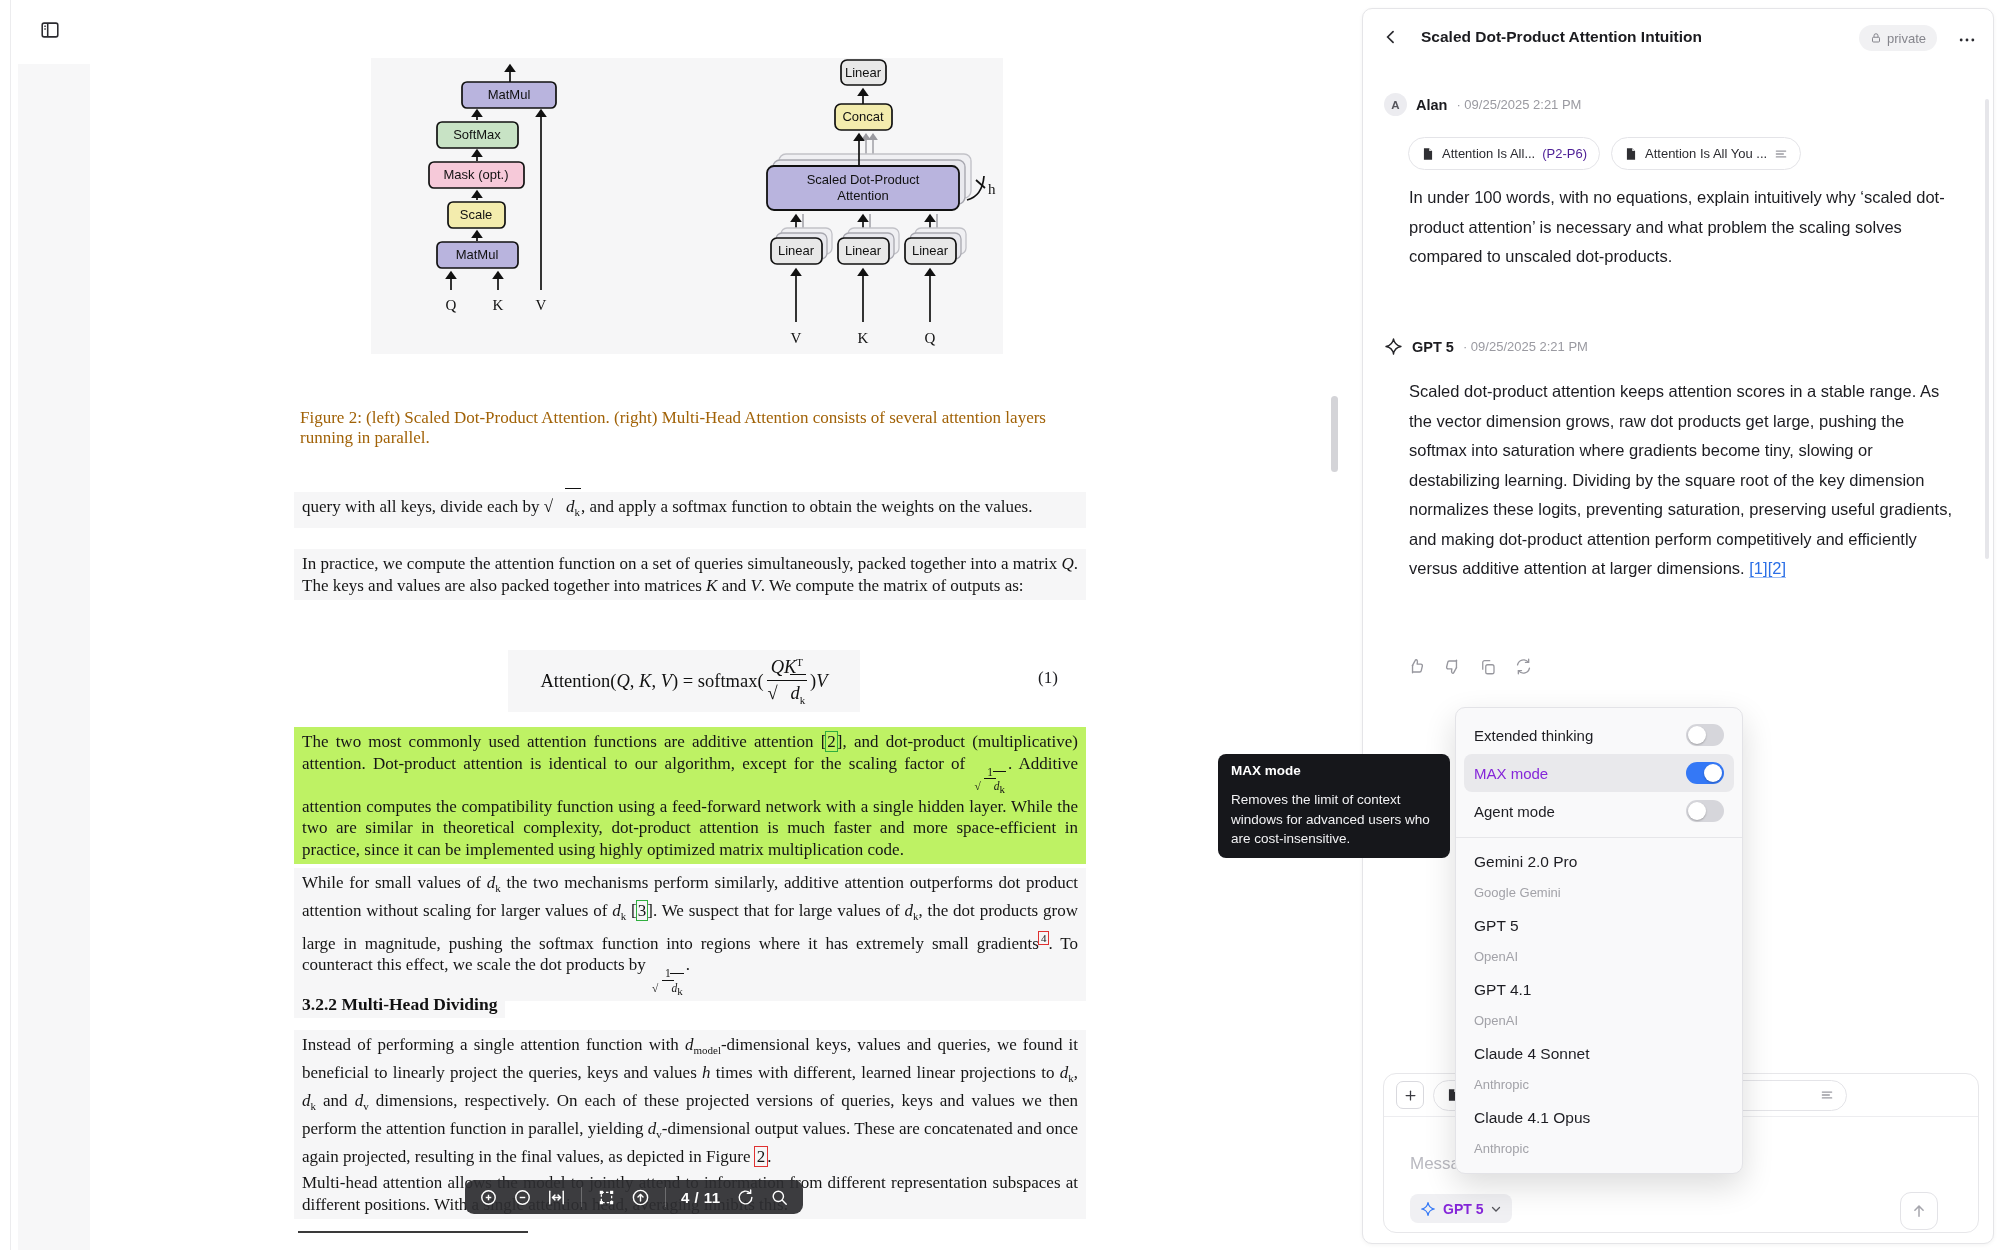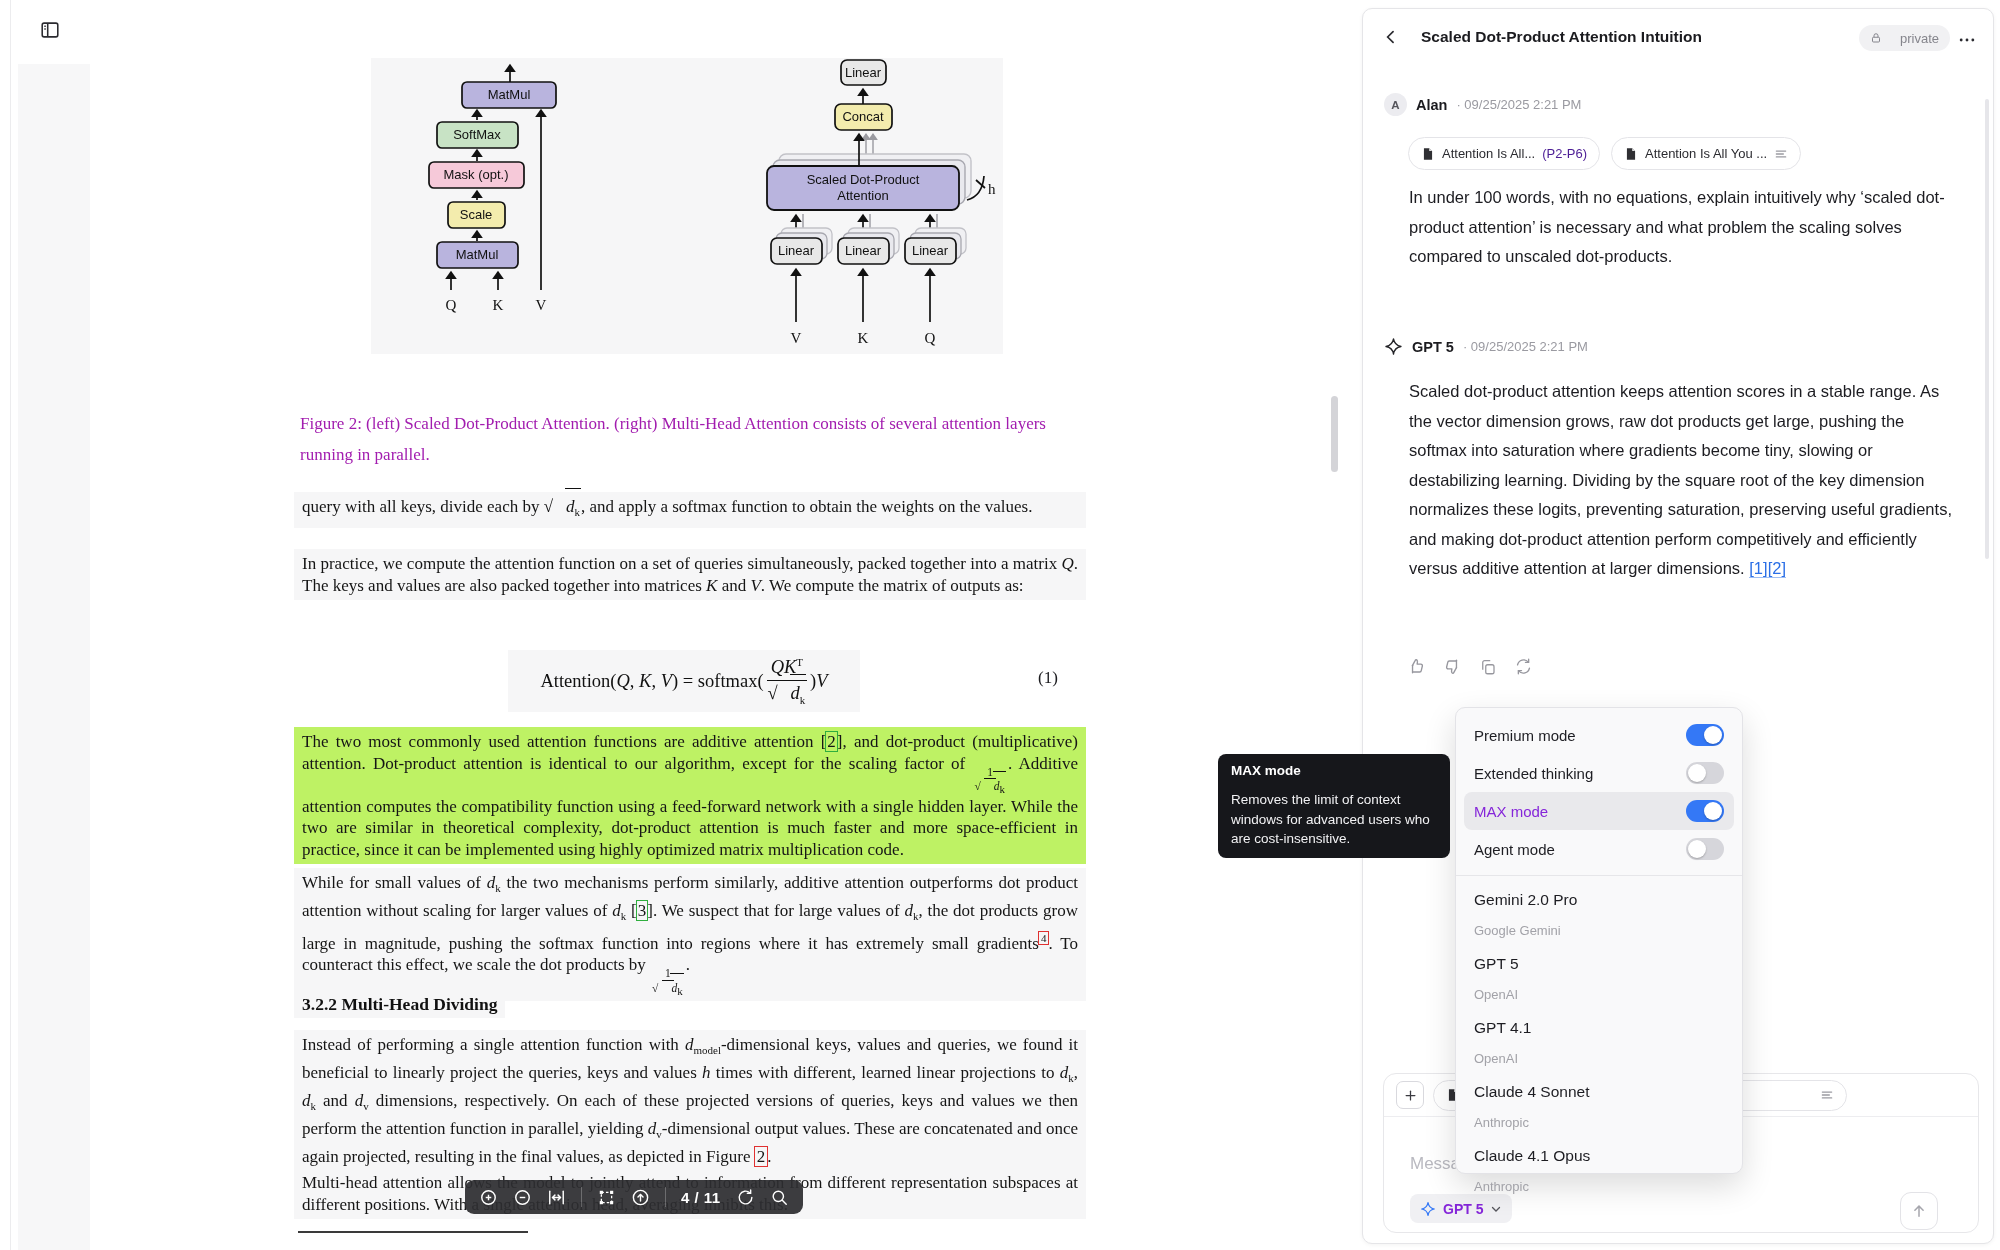--- a/index.html
+++ b/index.html
@@ -23,21 +23,21 @@
   #layers-btn{left:1250px;top:17px;cursor:pointer;}
   #calendar-btn{left:1300px;top:17px;display:flex;align-items:center;gap:5px;cursor:pointer;}
   
   #viewer-strip{left:18px;top:64px;width:72px;height:1186px;background:#f7f7f8;}
   #pdf-page{left:90px;top:0;width:1262px;height:1250px;background:#fff;}
   #pdf-scrollbar{left:1331px;top:396px;width:7px;height:76px;border-radius:4px;background:#d4d4d8;cursor:pointer;}
   .pblock{position:absolute;left:204px;width:792px;padding:4px 8px;box-sizing:border-box;background:#f6f6f7;
     font-family:"Liberation Serif",serif;font-size:17px;line-height:21.6px;color:#151515;text-align:justify;}
   .pblock.hl{background:#bef264;}
   #fig-block{left:281px;top:58px;width:632px;height:296px;background:#f6f6f7;}
-  #fig-caption{position:absolute;left:210px;top:408px;width:780px;font-family:"Liberation Serif",serif;font-size:17px;line-height:31px;color:#a21caf;}
+  #fig-caption{position:absolute;left:210px;top:408px;width:780px;font-family:"Liberation Serif",serif;font-size:17px;line-height:20px;color:#a16207;}
   #sec-heading{position:absolute;left:204px;top:991px;padding:3px 8px;background:#f6f6f7;
     font-family:"Liberation Serif",serif;font-size:17.5px;font-weight:700;color:#111;}
   #eq-block{left:418px;top:650px;width:352px;height:62px;background:#f6f6f7;display:flex;align-items:center;justify-content:center;
     font-family:"Liberation Serif",serif;font-size:18.5px;color:#111;}
   #eq-number{position:absolute;left:948px;top:668px;font-family:"Liberation Serif",serif;font-size:17px;}
   .frac{display:inline-flex;flex-direction:column;align-items:center;margin:0 3px;vertical-align:middle;line-height:1.15;}
   .frac .fnum{border-bottom:1.2px solid #111;padding:0 4px 1px;}
   .frac .fden{padding-top:2px;}
   sup{font-size:11px;} sub{font-size:11px;}
   .rad{border-top:1.2px solid #111;padding:8px 1px;margin-left:12px;}
@@ -56,21 +56,21 @@
   #pdf-toolbar .vsep{width:1px;height:20px;background:rgba(255,255,255,.25);}
   #page-indicator{font-size:15px;font-weight:600;letter-spacing:.5px;white-space:nowrap;}
   .tbtn{display:flex;align-items:center;justify-content:center;cursor:pointer;color:#fff;}
   
   #chat-panel{left:1362px;top:8px;width:630px;height:1234px;background:#fff;border:1px solid #e5e5e8;border-radius:10px;
     box-shadow:0 1px 4px rgba(0,0,0,.05);}
   #chat-scrollbar{left:622px;top:90px;width:4px;height:460px;border-radius:2px;background:#e6e6ea;}
   #chat-header{left:0;top:0;width:100%;height:56px;}
   #back-btn{left:18px;top:18px;cursor:pointer;color:#2b2b30;}
   #chat-title{left:58px;top:19px;font-size:15.5px;font-weight:600;color:#1b1b1f;}
-  #privacy-badge{left:496px;top:16px;height:26px;padding:0 11px;display:inline-flex;align-items:center;gap:18px;
+  #privacy-badge{left:496px;top:16px;height:26px;padding:0 11px;display:inline-flex;align-items:center;gap:5px;
     background:#f1f1f3;border-radius:999px;color:#85858c;font-size:13px;}
   #chat-more{left:594px;top:21px;cursor:pointer;color:#2b2b30;}
   .msg-head{position:absolute;display:flex;align-items:center;gap:9px;}
   .avatar{width:23px;height:23px;border-radius:50%;background:#ececf0;display:flex;align-items:center;justify-content:center;
     font-size:11.5px;font-weight:700;color:#55555c;}
   .msg-name{font-size:14.5px;font-weight:700;color:#1b1b1f;}
   .msg-time{font-size:13px;color:#9a9aa1;}
   .chip{display:inline-flex;align-items:center;gap:7px;height:31px;padding:0 12px;border:1px solid #e4e4e8;border-radius:999px;
     font-size:13px;color:#2b2b30;background:#fff;cursor:pointer;white-space:nowrap;}
   .chip .pages{color:#4c1d95;}
@@ -518,24 +518,20 @@
         <svg width="18" height="18" viewBox="0 0 24 24" fill="none" stroke="currentColor" stroke-width="2" stroke-linecap="round" stroke-linejoin="round">
             <line x1="12" y1="19" x2="12" y2="6"></line>
             <path d="M6.5 11 12 5.5 17.5 11"></path>
           </svg>
       </div>
     </div>
   </div>
 
   <div id="menu" class="abs">
     <div class="menu-row">
-      <span class="mlabel">Premium mode</span>
-      <span class="switch on"></span>
-    </div>
-    <div class="menu-row">
       <span class="mlabel">Extended thinking</span>
       <span class="switch"></span>
     </div>
     <div class="menu-row active">
       <span class="mlabel">MAX mode</span>
       <span class="switch on"></span>
     </div>
     <div class="menu-row">
       <span class="mlabel">Agent mode</span>
       <span class="switch"></span>

